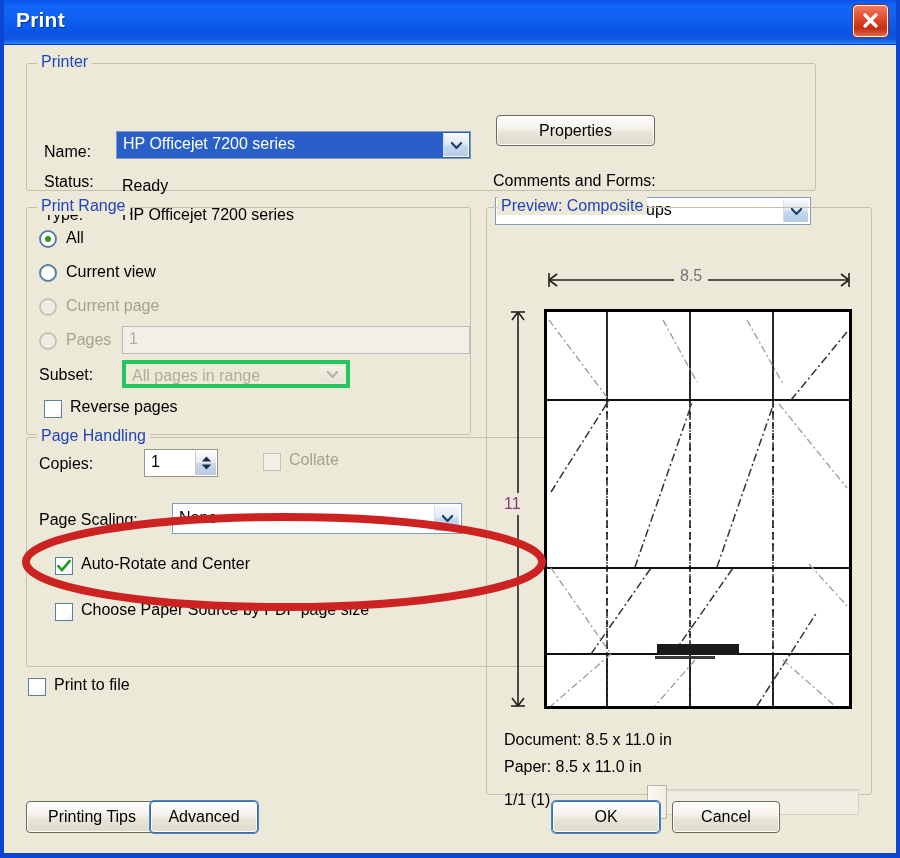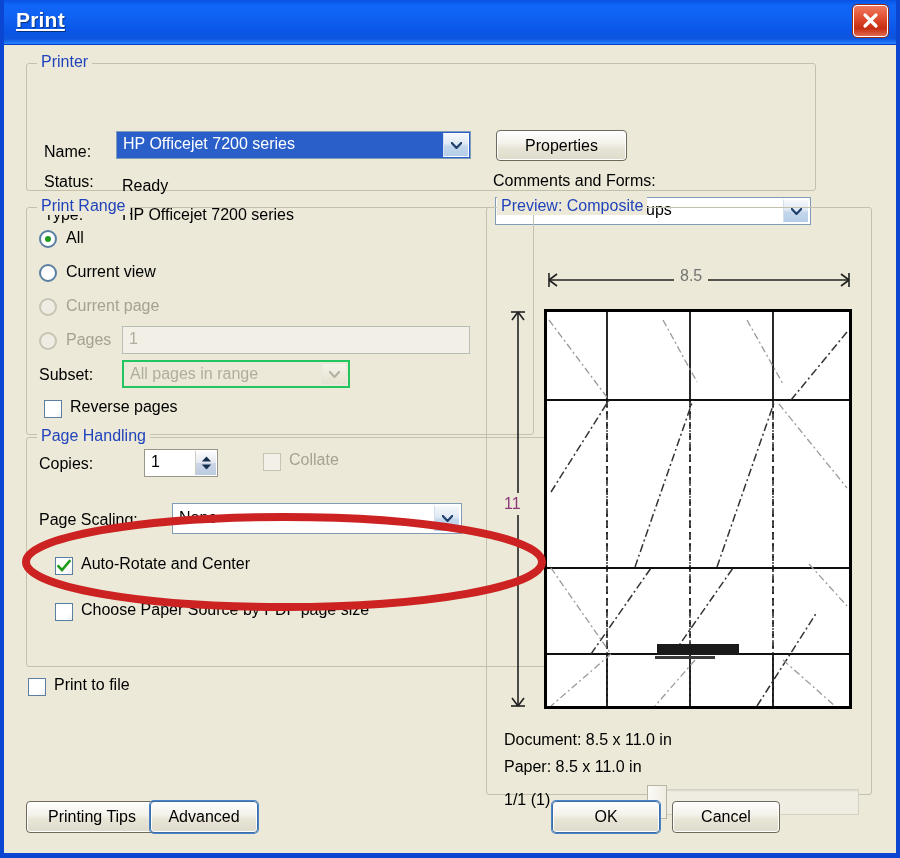--- a/index.html
+++ b/index.html
@@ -37,21 +37,20 @@
   }
   #title-text {
     position: absolute;
     left: 12px;
     top: 8px;
     color: #ffffff;
     font-size: 21px;
     font-weight: bold;
     letter-spacing: 0.2px;
     text-shadow: 1px 1px 1px rgba(0,0,0,0.45);
-    text-decoration: underline;
   }
   #close-button {
     position: absolute;
     right: 8px;
     top: 5px;
     width: 33px;
     height: 30px;
     border-radius: 4px;
     background: linear-gradient(to bottom, #f07a5f 0%, #e24f32 38%, #c62d11 75%, #e06a4f 100%);
     border: 1px solid #ffffff;
@@ -79,21 +78,21 @@
     top: -11px;
     left: 10px;
     padding: 0 4px;
     background: #ece9d8;
     color: #2244bb;
     font-size: 16px;
     white-space: nowrap;
   }
 
   #grp-printer      { left: 22px;  top: 18px;  width: 790px; height: 128px; }
-  #grp-printrange   { left: 22px;  top: 162px; width: 508px; height: 228px; }
+  #grp-printrange   { left: 22px;  top: 162px; width: 445px; height: 228px; }
   #grp-pagehandling { left: 22px;  top: 392px; width: 532px; height: 230px; }
   #grp-preview      { left: 482px; top: 162px; width: 386px; height: 588px; }
 
   
   .lbl {
     position: absolute;
     font-size: 16px;
     color: #000000;
     white-space: nowrap;
   }
@@ -119,21 +118,21 @@
     position: absolute;
     right: 1px; top: 1px; bottom: 1px;
     width: 24px;
     background: linear-gradient(to bottom, #f6f8fb 0%, #dfe9f5 45%, #c4d7ec 55%, #b4cde6 100%);
     border: 1px solid #fff;
     border-left: 1px solid #d4dfea;
     display:flex; align-items:center; justify-content:center;
   }
   .combo.selected { border: 1px solid #7f9db9; background:#2a5fc9; }
   .combo.selected .val { color: #ffffff; }
-  .combo.disabled { border: 2px solid #22c55e; background:#ece9d8; }
+  .combo.disabled { border: 4px solid #22c55e; background:#ece9d8; }
   .combo.disabled .val { color: #b0ad9c; }
   .combo.disabled .arrowbtn {
     background: linear-gradient(to bottom, #f4f2e8 0%, #e6e3d2 100%);
     border-color: #e8e6da;
   }
 
   .textbox {
     position: absolute;
     box-sizing: border-box;
     border: 1px solid #7f9db9;
@@ -278,21 +277,21 @@
           </svg>
       </div>
     </div>
 
     <div class="lbl" style="left:40px; top:128px;">Status:</div>
     <div class="lbl" style="left:118px; top:132px;">Ready</div>
 
     <div class="lbl" style="left:40px; top:161px;">Type:</div>
     <div class="lbl" style="left:118px; top:161px;">HP Officejet 7200 series</div>
 
-    <div class="btn" style="left:492px; top:85px; width:131px; height:31px;text-align:right;">Properties</div>
+    <div class="btn" style="left:492px; top:70px; width:159px; height:31px;text-align:right;">Properties</div>
 
     <div class="lbl" style="left:489px; top:127px;">Comments and Forms:</div>
     <div class="combo" style="left:491px; top:152px; width:316px;">
       <div class="val">Document and Markups</div>
       <div class="arrowbtn">
         <svg width="11" height="7" viewBox="0 0 11 7">
             <path d="M0.6 0.8 L5.5 6 L10.4 0.8" fill="none" stroke="#1d3f6e" stroke-width="2.1" stroke-linejoin="round" stroke-linecap="round"></path>
           </svg>
       </div>
     </div>

